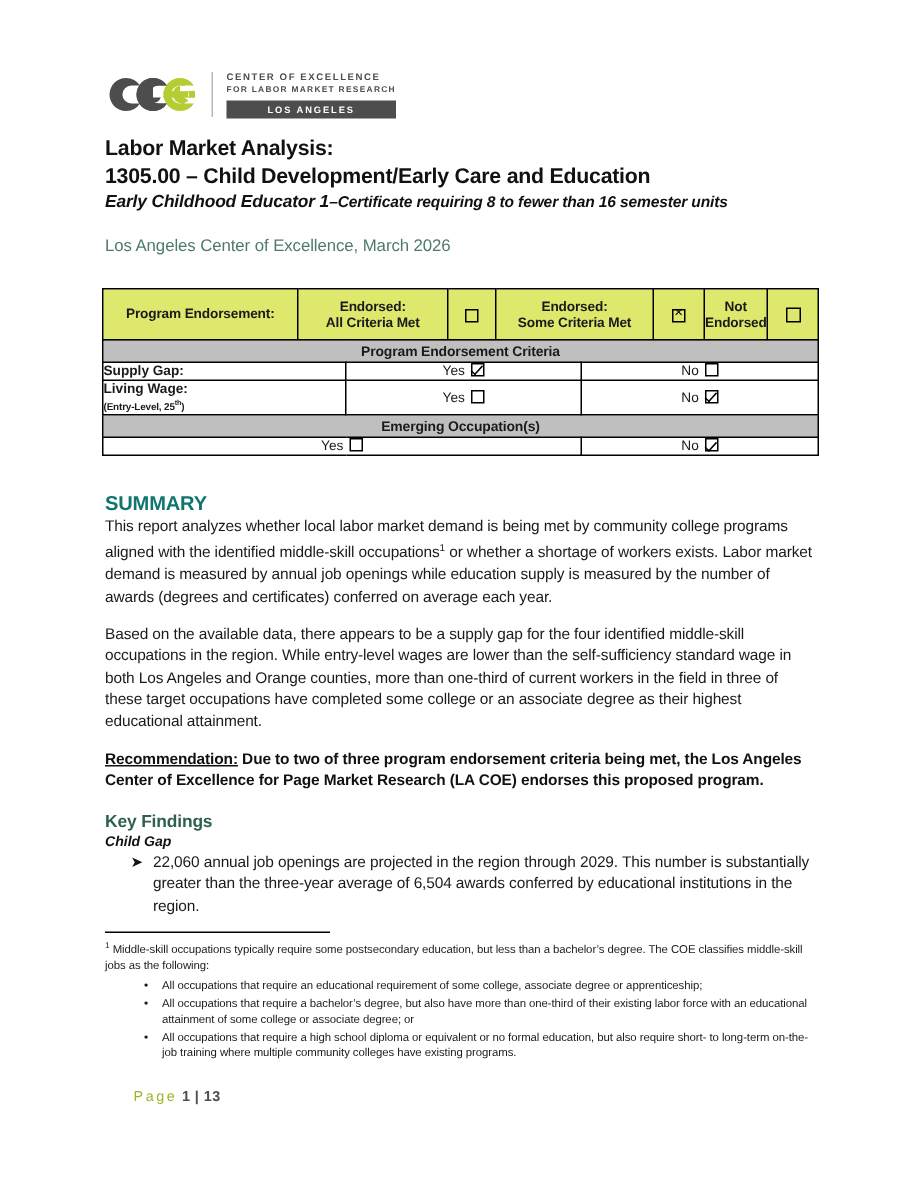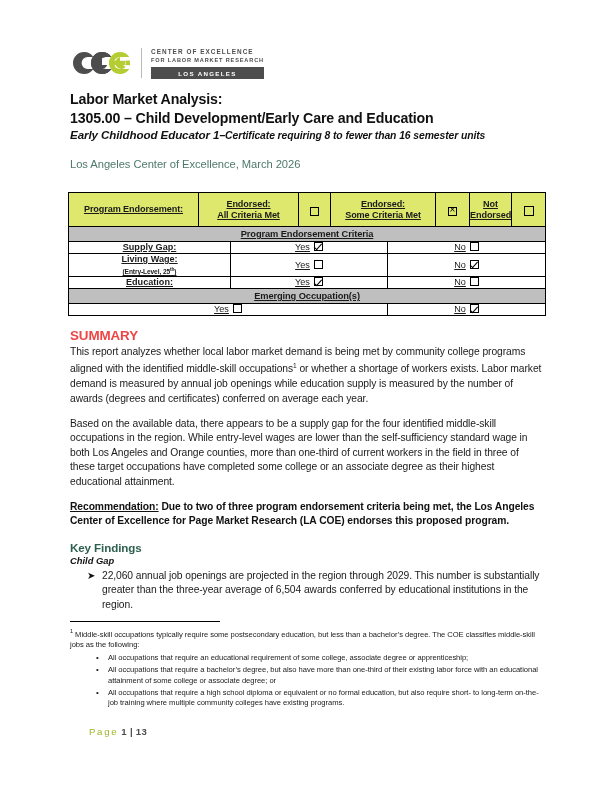--- a/index.html
+++ b/index.html
@@ -122,21 +122,20 @@
   }
 
   
   .endorse-table {
     position: absolute;
     left: 68px;
     top: 192px;
     width: 477px;
     border-collapse: collapse;
     table-layout: fixed;
-    text-decoration: underline;
   }
   .endorse-table td {
     border: 1px solid #000000;
     padding: 0;
     vertical-align: middle;
   }
   .row-green td {
     background: #dde86c;
     height: 33px;
   }
@@ -162,21 +161,21 @@
     background: #bfbfbf;
     height: 14px;
     text-align: center;
     font-size: 9.3px;
     font-weight: 700;
     letter-spacing: -0.1px;
   }
   .crit-name {
     font-size: 9.1px;
     font-weight: 700;
-    text-align: center;
+    text-align: left;
     padding: 2px 2px;
     line-height: 11px;
   }
   .crit-name .sub {
     display: block;
     font-size: 6.6px;
     font-weight: 700;
     letter-spacing: -0.1px;
     line-height: 9px;
   }
@@ -228,21 +227,21 @@
   
   .content {
     position: absolute;
     left: 70px;
     top: 328px;
     width: 476px;
   }
   h2.section {
     font-size: 13.4px;
     font-weight: 700;
-    color: #ef4444;
+    color: #0f766e;
     margin: 0 0 2px 0;
     letter-spacing: -0.1px;
   }
   h3.sub-head {
     font-size: 11.6px;
     font-weight: 700;
     color: #2e6050;
     margin: 0 0 1px 0;
     letter-spacing: -0.1px;
   }
@@ -436,25 +435,20 @@
       </tr>
       <tr>
         <td class="crit-name">
           <span>Living Wage:</span>
           <span class="sub"><span>(Entry-Level, 25</span><sup>th</sup><span>)</span></span>
         </td>
         <td class="crit-val"><span>Yes</span><span class="cbx"></span></td>
         <td class="crit-val"><span>No</span><span class="cbx checked"></span></td>
       </tr>
       <tr>
-        <td class="crit-name">Education:</td>
-        <td class="crit-val"><span>Yes</span><span class="cbx checked"></span></td>
-        <td class="crit-val"><span>No</span><span class="cbx"></span></td>
-      </tr>
-      <tr>
         <td class="band" colspan="3">Emerging Occupation(s)</td>
       </tr>
       <tr>
         <td colspan="2" class="crit-val" style="text-align:center"><span>Yes</span><span class="cbx"></span></td>
         <td class="crit-val"><span>No</span><span class="cbx checked"></span></td>
       </tr>
     </tbody>
   </table>
 
   <div class="content">

